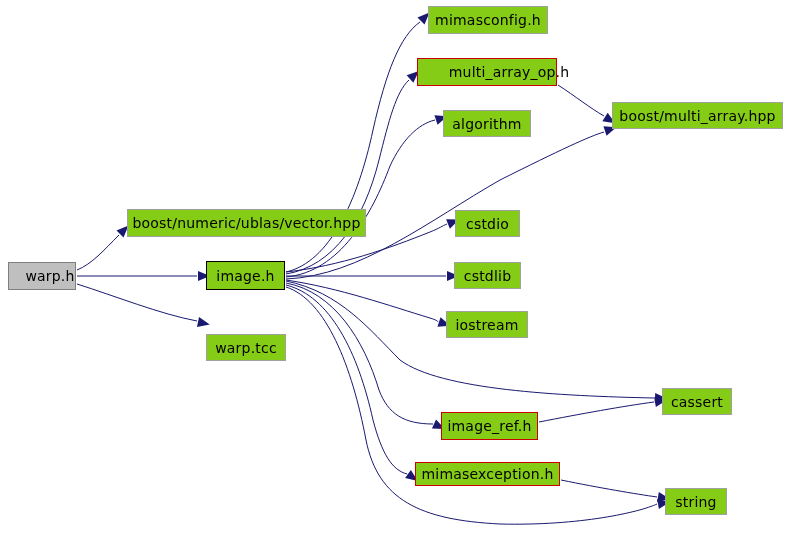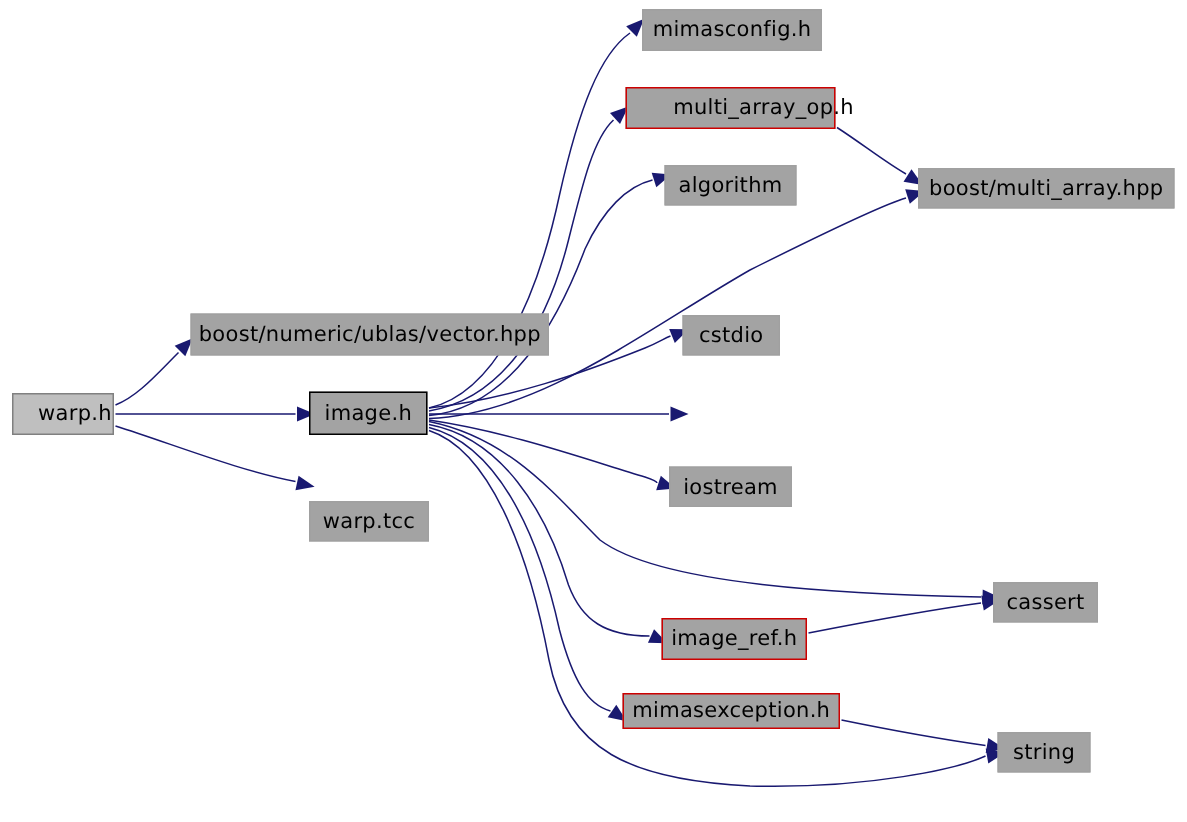--- a/index.html
+++ b/index.html
@@ -21,21 +21,21 @@
     top: 0;
     width: 791px;
     height: 548px;
   }
   .node {
     position: absolute;
     box-sizing: border-box;
     display: flex;
     align-items: center;
     justify-content: center;
-    background: #a3a3a3;
+    background: #84cc16;
     border: 1px solid #a0a0a0;
     font-size: 14px;
     color: #000000;
     white-space: nowrap;
     letter-spacing: 0.2px;
     z-index: 5;
   }
   .node.kind-header {
     border-color: #000000;
   }
@@ -106,25 +106,28 @@
     </div>
     <div class="node kind-default" style="left: 428px; top: 6px; width: 120px; height: 28px;">
       <span class="node-label">mimasconfig.h</span>
     </div>
     <div class="node kind-highlight" style="left: 417px; top: 58px; width: 140px; height: 28px; padding-left: 44px;">
       <span class="node-label">multi_array_op.h</span>
     </div>
     <div class="node kind-default" style="left: 443px; top: 110px; width: 88px; height: 27px;">
       <span class="node-label">algorithm</span>
     </div>
-    <div class="node kind-default" style="left: 612px; top: 112px; width: 171px; height: 27px;">
+    <div class="node kind-default" style="left: 612px; top: 102px; width: 171px; height: 27px;">
       <span class="node-label">boost/multi_array.hpp</span>
     </div>
     <div class="node kind-default" style="left: 455px; top: 210px; width: 65px; height: 27px;">
       <span class="node-label">cstdio</span>
+    </div>
+    <div class="node kind-default" style="left: 454px; top: 262px; width: 67px; height: 27px;">
+      <span class="node-label">cstdlib</span>
     </div>
     <div class="node kind-default" style="left: 446px; top: 311px; width: 82px; height: 27px;">
       <span class="node-label">iostream</span>
     </div>
     <div class="node kind-default" style="left: 662px; top: 388px; width: 70px; height: 27px;">
       <span class="node-label">cassert</span>
     </div>
     <div class="node kind-highlight" style="left: 441px; top: 412px; width: 97px; height: 28px;">
       <span class="node-label">image_ref.h</span>
     </div>

